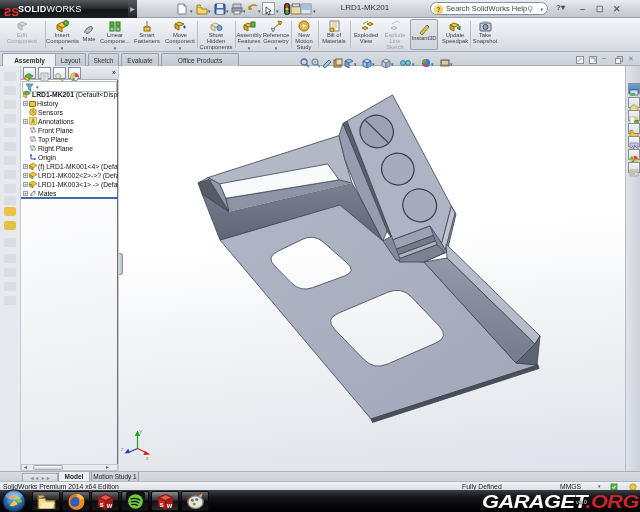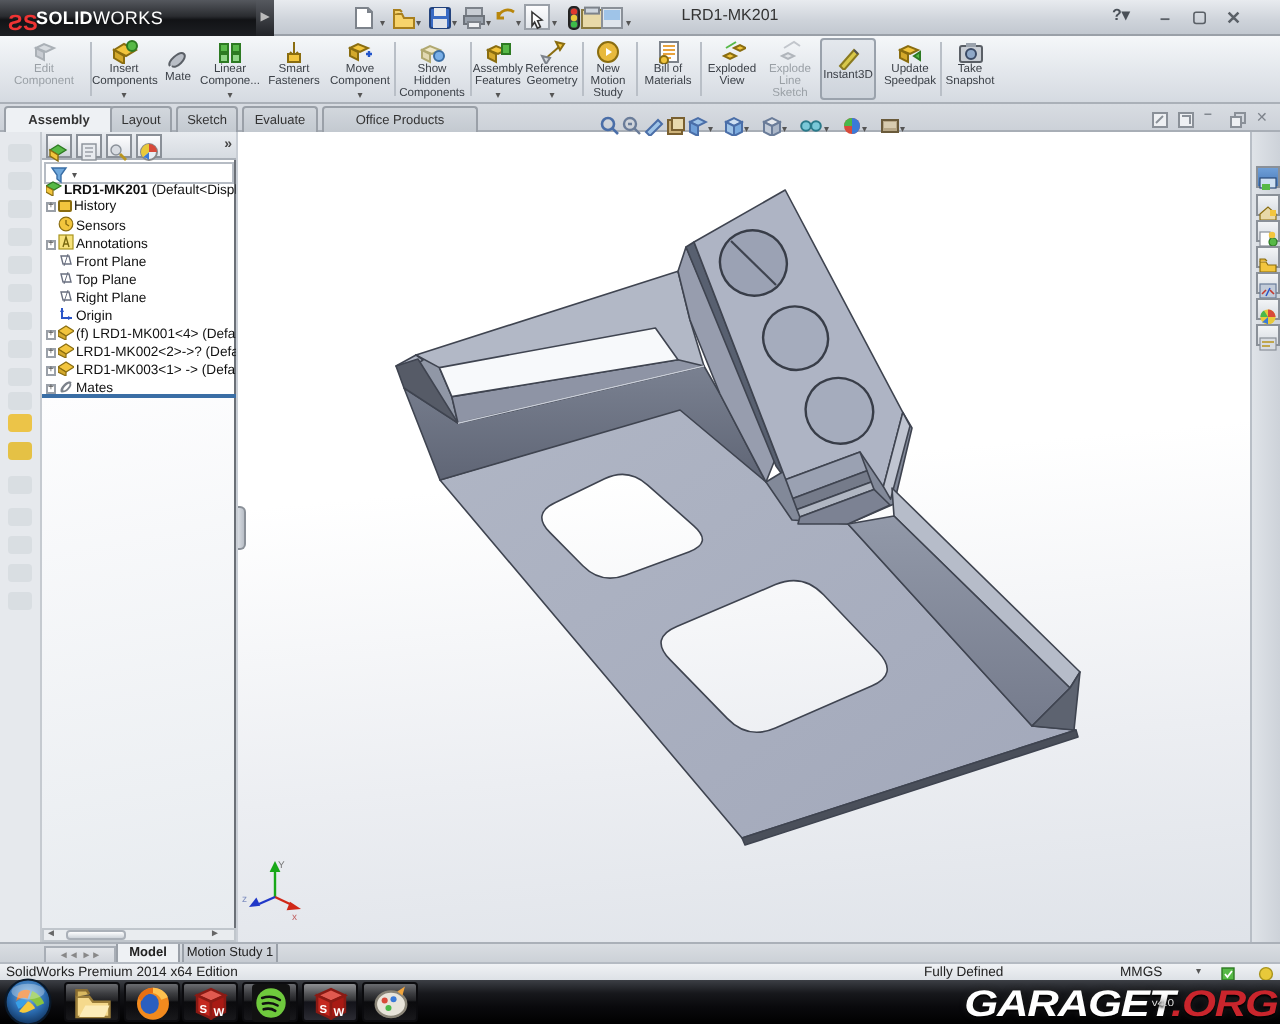--- a/index.html
+++ b/index.html
@@ -177,20 +177,21 @@
     <svg class="abs tbi" style="left:290px" viewBox="0 0 12 12">
         <rect x="1" y="2" width="10" height="9" fill="#e8d9a8" stroke="#8a7a40"></rect>
         <rect x="2.5" y="0.8" width="7" height="3" fill="#cfd6de" stroke="#7d838b"></rect>
       </svg>
     <svg class="abs tbi" style="left:300px" viewBox="0 0 12 12">
         <rect x="1" y="1" width="10" height="10" fill="#dfe5ec" stroke="#8a9098"></rect>
         <rect x="2" y="2" width="8" height="5" fill="#9fc4e8"></rect>
       </svg>
     <div class="abs dd" style="left:313px">▾</div>
     <div class="abs" id="doctitle">LRD1-MK201</div>
+    <div class="abs" id="search"><b>?</b>Search SolidWorks Help<span style="position:absolute;right:14px;top:1px;font-size:8px;color:#7a808a">⚲</span><span style="position:absolute;right:4px;top:1px;font-size:5px;color:#555">▾</span></div>
     <div class="abs winbtn" style="left:556px;top:3px;font-size:8px;color:#4a5058">?▾</div>
     <div class="abs winbtn" style="left:580px">–</div>
     <div class="abs winbtn" style="left:596px;font-size:8px">▢</div>
     <div class="abs winbtn" style="left:613px">✕</div>
   </div>
   <div class="abs" id="ribbon">
     <div class="rb gray" style="left:2px;width:40px"><div class="ic"><svg width="13" height="12" viewBox="0 0 13 12">
             <path d="M2 4l4-2 5 2-4 2z" fill="#d8dce0" stroke="#aab0b6"></path>
             <path d="M2 4v4l4 2V6z" fill="#c8ccd2" stroke="#aab0b6"></path>
           </svg></div>Edit<br>Component</div>

